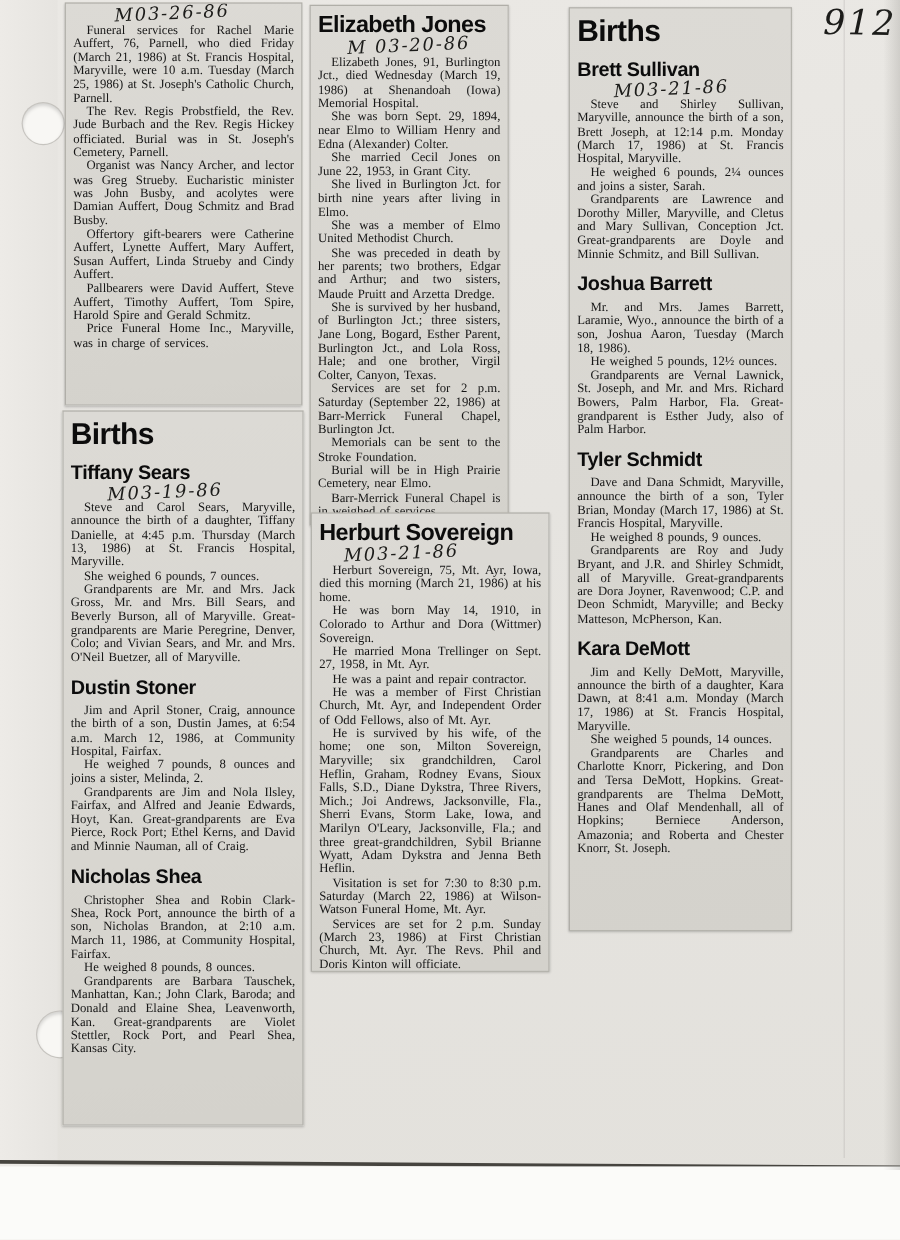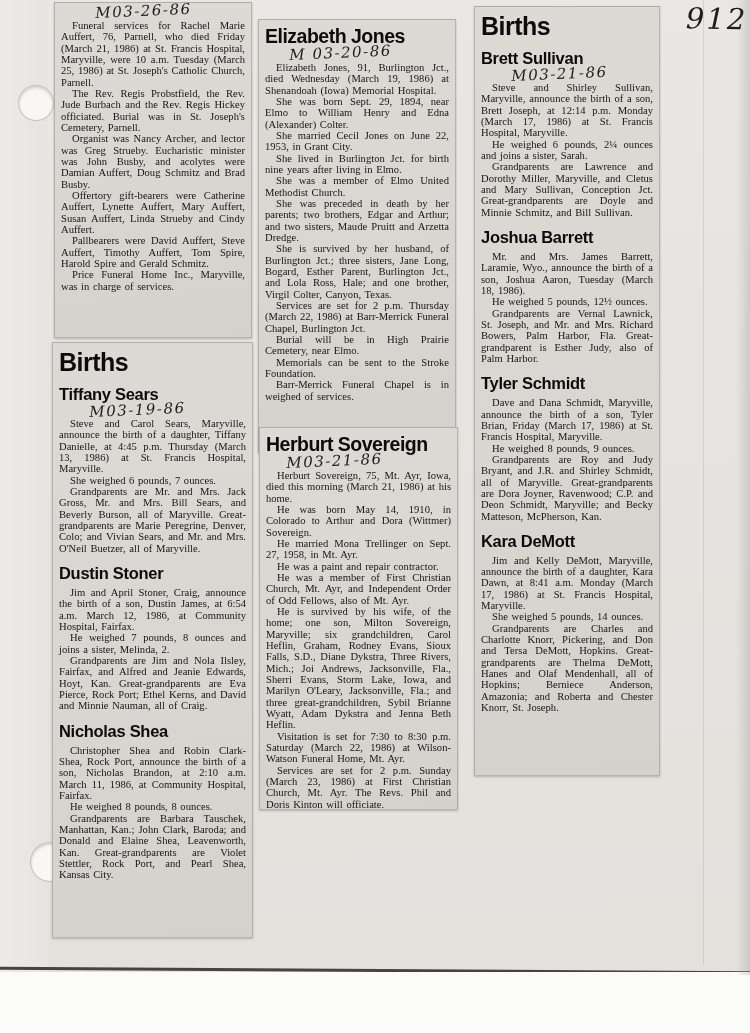--- a/index.html
+++ b/index.html
@@ -22,21 +22,21 @@
   .crease{position:absolute;top:0;left:703px;width:1px;height:965px;
         background:rgba(120,117,110,.18);}
 
   .clip{position:absolute;overflow:hidden;padding:5px 6px;box-sizing:border-box;
         background:linear-gradient(175deg,#dcdad5 0%,#d8d6d0 60%,#d4d2cc 100%);
         border:1px solid rgba(110,108,100,.35);
         box-shadow:0 1px 2px rgba(0,0,0,.22);
         color:#161616;}
   #clip-auffert{left:54px;top:2px;width:198px;height:336px;}
   #clip-births-left{left:52px;top:342px;width:201px;height:596px;}
-  #clip-jones{left:258px;top:19px;width:198px;height:434px;}
+  #clip-jones{left:258px;top:4px;width:166px;height:434px;}
   #clip-sovereign{left:259px;top:427px;width:199px;height:383px;}
   #clip-births-right{left:474px;top:6px;width:186px;height:770px;}
 
   .headline{font-family:"Liberation Sans", sans-serif;font-weight:700;
         font-size:19.5px;letter-spacing:-0.5px;margin:0 0 2px 0;color:#0c0c0c;}
   .section-head{font-family:"Liberation Sans", sans-serif;font-weight:700;
         font-size:25px;letter-spacing:-0.5px;margin:0 0 8px 0;color:#0c0c0c;}
   .name{font-family:"Liberation Sans", sans-serif;font-weight:700;
         font-size:16.5px;letter-spacing:-0.3px;margin:10px 0 4px 0;color:#0c0c0c;}
   .entry:first-of-type .name{margin-top:2px;}
@@ -109,23 +109,23 @@
     <h1 class="headline">Elizabeth Jones</h1>
     <div class="handwritten annot annot-jones">M 03-20-86</div>
     <div class="body">
         <p>Elizabeth Jones, 91, Burlington Jct., died Wednesday (March 19, 1986) at Shenandoah (Iowa) Memorial Hospital.</p>
         <p>She was born Sept. 29, 1894, near Elmo to William Henry and Edna (Alexander) Colter.</p>
         <p>She married Cecil Jones on June 22, 1953, in Grant City.</p>
         <p>She lived in Burlington Jct. for birth nine years after living in Elmo.</p>
         <p>She was a member of Elmo United Methodist Church.</p>
         <p>She was preceded in death by her parents; two brothers, Edgar and Arthur; and two sisters, Maude Pruitt and Arzetta Dredge.</p>
         <p>She is survived by her husband, of Burlington Jct.; three sisters, Jane Long, Bogard, Esther Parent, Burlington Jct., and Lola Ross, Hale; and one brother, Virgil Colter, Canyon, Texas.</p>
-        <p>Services are set for 2 p.m. Thursday (March 22, 1986) at Barr-Merrick Funeral Chapel, Burlington Jct.</p>
+        <p>Services are set for 2 p.m. Saturday (September 22, 1986) at Barr-Merrick Funeral Chapel, Burlington Jct.</p>
+        <p>Memorials can be sent to the Stroke Foundation.</p>
         <p>Burial will be in High Prairie Cemetery, near Elmo.</p>
-        <p>Memorials can be sent to the Stroke Foundation.</p>
         <p>Barr-Merrick Funeral Chapel is in weighed of services.</p>
       </div>
   </div>
 
   <div class="clip" id="clip-sovereign">
     <h1 class="headline">Herburt Sovereign</h1>
     <div class="handwritten annot annot-sovereign">M03-21-86</div>
     <div class="body">
         <p>Herburt Sovereign, 75, Mt. Ayr, Iowa, died this morning (March 21, 1986) at his home.</p>
         <p>He was born May 14, 1910, in Colorado to Arthur and Dora (Wittmer) Sovereign.</p>
@@ -154,21 +154,21 @@
       <h2 class="name">Joshua Barrett</h2>
       <div class="body">
           <p>Mr. and Mrs. James Barrett, Laramie, Wyo., announce the birth of a son, Joshua Aaron, Tuesday (March 18, 1986).</p>
           <p>He weighed 5 pounds, 12½ ounces.</p>
           <p>Grandparents are Vernal Lawnick, St. Joseph, and Mr. and Mrs. Richard Bowers, Palm Harbor, Fla. Great-grandparent is Esther Judy, also of Palm Harbor.</p>
         </div>
     </div>
     <div class="entry">
       <h2 class="name">Tyler Schmidt</h2>
       <div class="body">
-          <p>Dave and Dana Schmidt, Maryville, announce the birth of a son, Tyler Brian, Friday (March 17, 1986) at St. Francis Hospital, Maryville.</p>
+          <p>Dave and Dana Schmidt, Maryville, announce the birth of a son, Tyler Brian, Monday (March 17, 1986) at St. Francis Hospital, Maryville.</p>
           <p>He weighed 8 pounds, 9 ounces.</p>
           <p>Grandparents are Roy and Judy Bryant, and J.R. and Shirley Schmidt, all of Maryville. Great-grandparents are Dora Joyner, Ravenwood; C.P. and Deon Schmidt, Maryville; and Becky Matteson, McPherson, Kan.</p>
         </div>
     </div>
     <div class="entry">
       <h2 class="name">Kara DeMott</h2>
       <div class="body">
           <p>Jim and Kelly DeMott, Maryville, announce the birth of a daughter, Kara Dawn, at 8:41 a.m. Monday (March 17, 1986) at St. Francis Hospital, Maryville.</p>
           <p>She weighed 5 pounds, 14 ounces.</p>
           <p>Grandparents are Charles and Charlotte Knorr, Pickering, and Don and Tersa DeMott, Hopkins. Great-grandparents are Thelma DeMott, Hanes and Olaf Mendenhall, all of Hopkins; Berniece Anderson, Amazonia; and Roberta and Chester Knorr, St. Joseph.</p>

